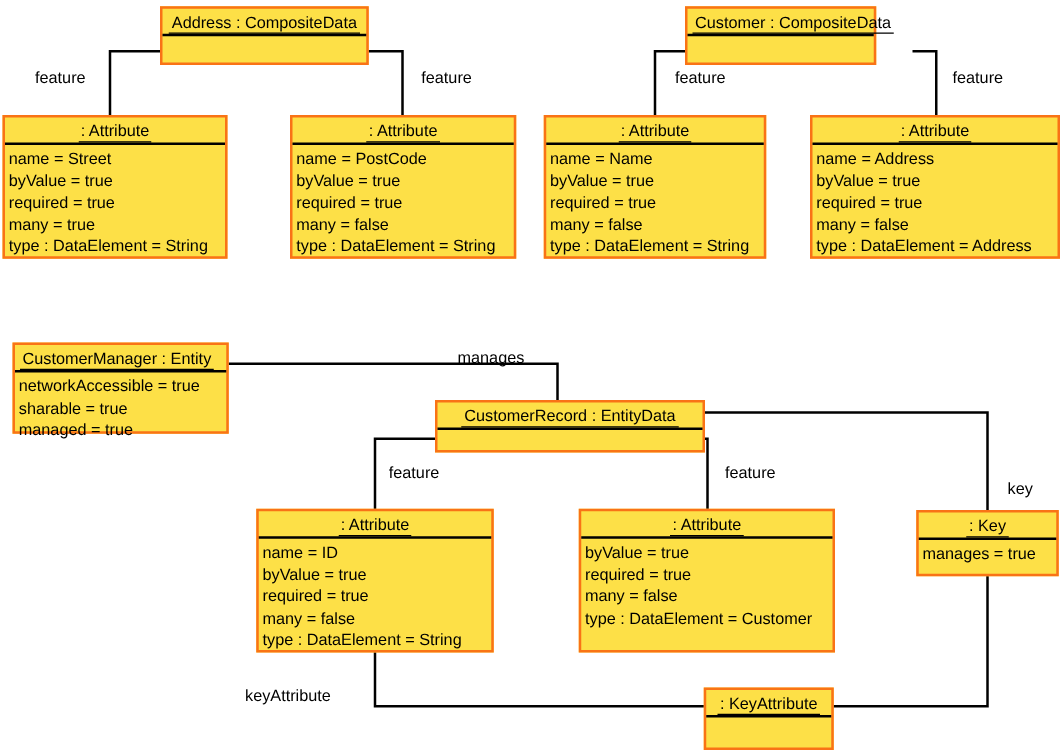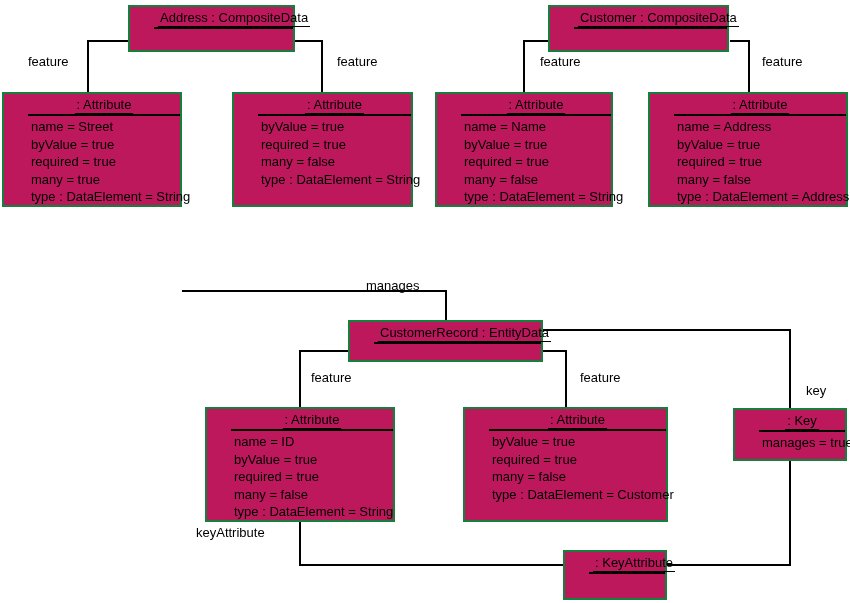--- a/index.html
+++ b/index.html
@@ -19,24 +19,23 @@
     position: absolute;
     left: 0;
     top: 0;
     width: 850px;
     height: 603px;
     pointer-events: none;
   }
   .node {
     position: absolute;
     box-sizing: border-box;
-    border: 2px solid #15803d;
-    background: #be185d;
+    border: 2px solid #f97316;
+    background: #fde047;
     z-index: 2;
-    padding-left: 24px;
   }
   .node-head {
     box-sizing: border-box;
     border-bottom: 2px solid #000000;
     text-align: center;
     font-size: 13px;
     line-height: 17px;
     padding: 2px 4px 1px 4px;
     color: #000000;
     white-space: nowrap;
@@ -117,28 +116,29 @@
       <div>many = true</div>
       <div>type : DataElement = String</div>
     </div>
   </div>
 
   <div class="node" style="left:232px; top:92px; width:181px; height:115px;">
     <div class="node-head">
       <span>: Attribute</span>
     </div>
     <div class="node-body">
-      <div>byValue = true</div>
-      <div>required = true</div>
-      <div>many = false</div>
-      <div>type : DataElement = String</div>
-    </div>
-  </div>
-
-  <div class="node" style="left:548px; top:5px; width:181px; height:47px;">
+      <div>name = PostCode</div>
+      <div>byValue = true</div>
+      <div>required = true</div>
+      <div>many = false</div>
+      <div>type : DataElement = String</div>
+    </div>
+  </div>
+
+  <div class="node" style="left:548px; top:5px; width:153px; height:47px;">
     <div class="node-head">
       <span>Customer : CompositeData</span>
     </div>
     <div class="node-body empty"></div>
   </div>
 
   <div class="node" style="left:435px; top:92px; width:178px; height:115px;">
     <div class="node-head">
       <span>: Attribute</span>
     </div>
@@ -157,22 +157,32 @@
     </div>
     <div class="node-body">
       <div>name = Address</div>
       <div>byValue = true</div>
       <div>required = true</div>
       <div>many = false</div>
       <div>type : DataElement = Address</div>
     </div>
   </div>
 
-
-  <div class="node" style="left:348px; top:320px; width:195px; height:42px;">
+  <div class="node" style="left:10px; top:274px; width:173px; height:73px;">
+    <div class="node-head left">
+      <span>CustomerManager : Entity</span>
+    </div>
+    <div class="node-body">
+      <div>networkAccessible = true</div>
+      <div>sharable = true</div>
+      <div>managed = true</div>
+    </div>
+  </div>
+
+  <div class="node" style="left:348px; top:320px; width:216px; height:42px;">
     <div class="node-head">
       <span>CustomerRecord : EntityData</span>
     </div>
     <div class="node-body empty"></div>
   </div>
 
   <div class="node" style="left:205px; top:407px; width:190px; height:115px;">
     <div class="node-head">
       <span>: Attribute</span>
     </div>
@@ -222,15 +232,15 @@
   <div class="edge-label" style="left:762px; top:55px;">feature</div>
 
   <div class="edge-label" style="left:366px; top:279px;">manages</div>
 
   <div class="edge-label" style="left:311px; top:371px;">feature</div>
 
   <div class="edge-label" style="left:580px; top:371px;">feature</div>
 
   <div class="edge-label" style="left:806px; top:384px;">key</div>
 
-  <div class="edge-label" style="left:196px; top:526px;">keyAttribute</div>
+  <div class="edge-label" style="left:196px; top:550px;">keyAttribute</div>
 
 </div>
 
 </body></html>

